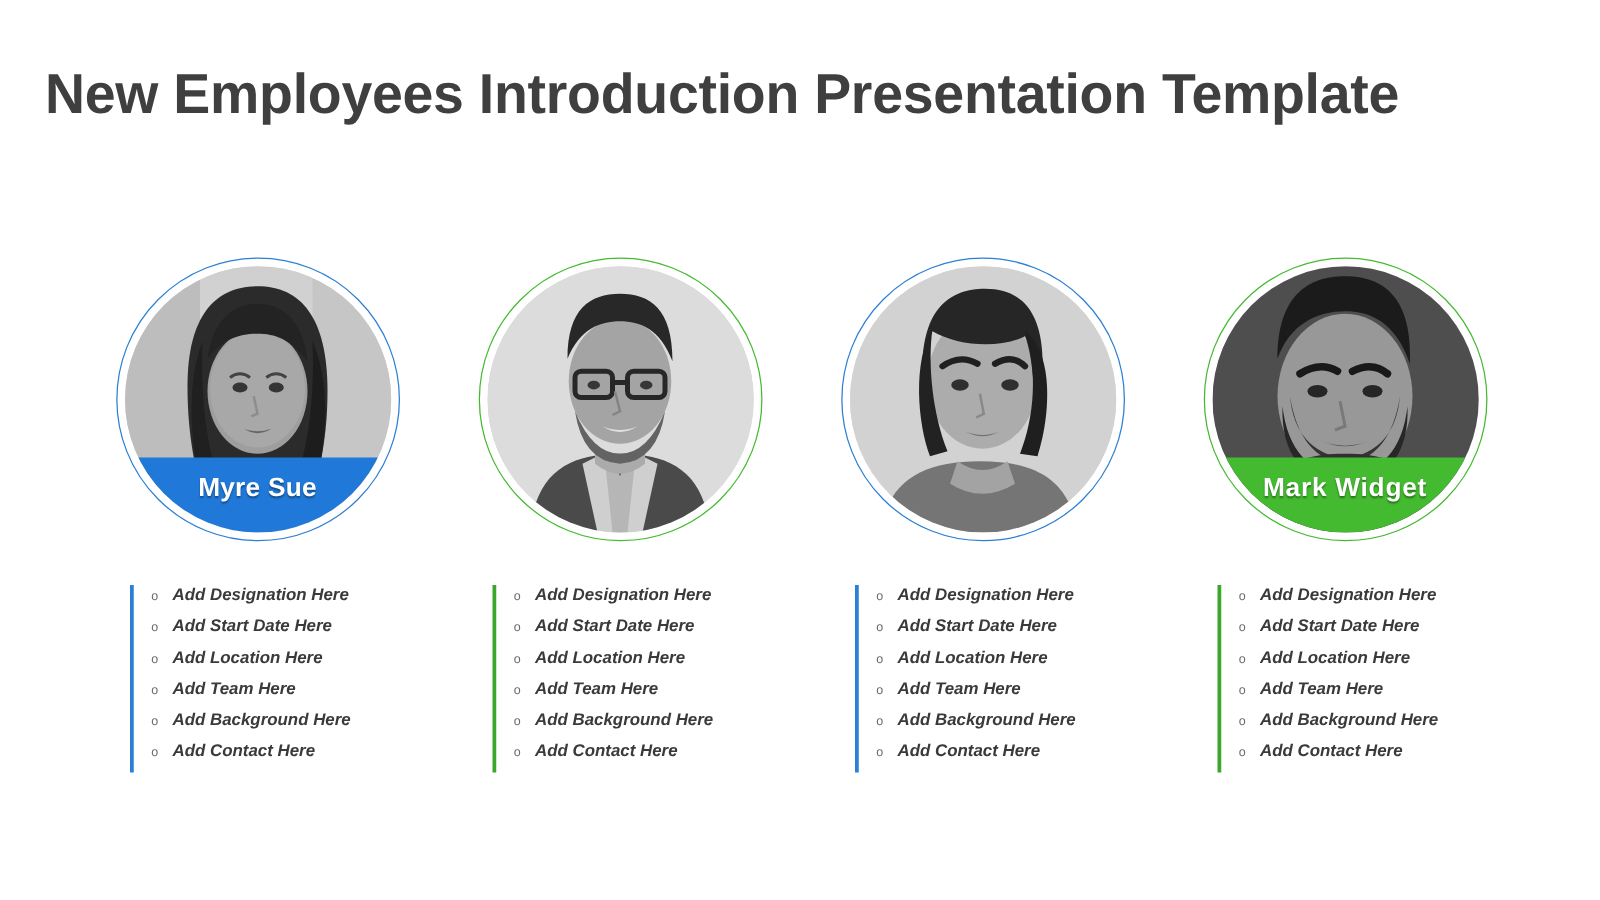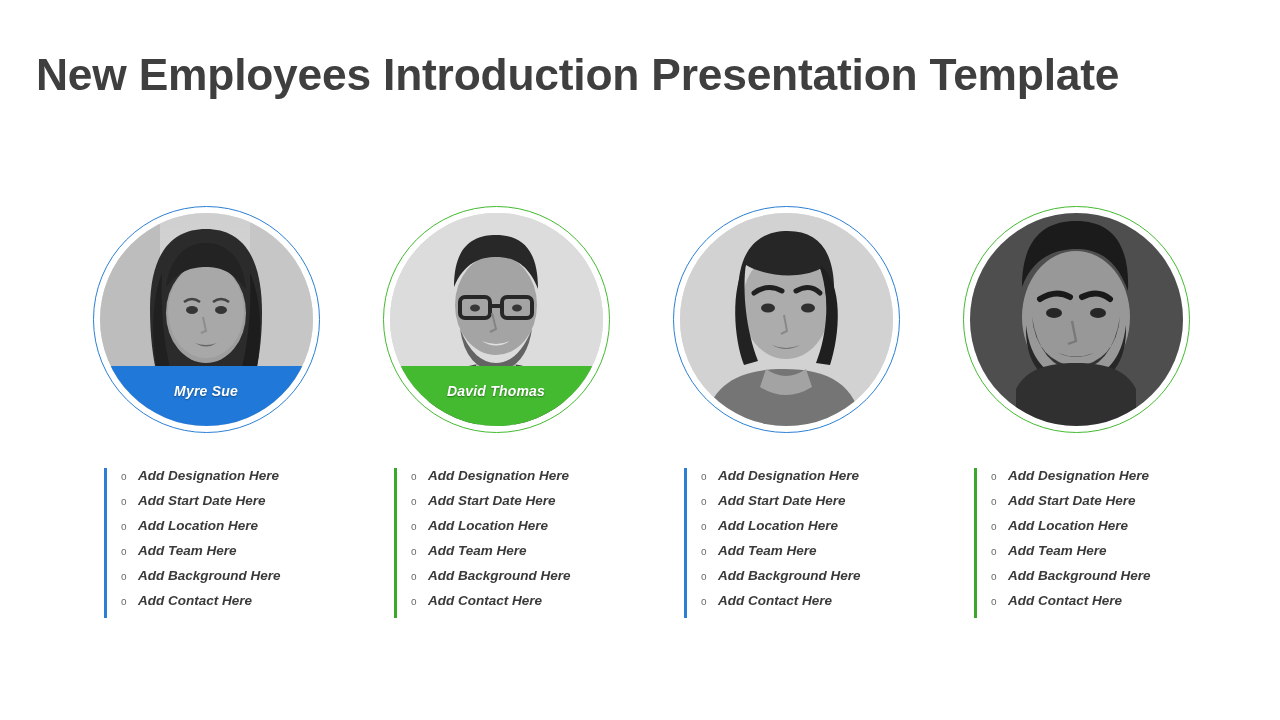--- a/index.html
+++ b/index.html
@@ -96,28 +96,27 @@
     width: 100%;
     height: 60px;
     background: #2079d8;
     display: flex;
     align-items: center;
     justify-content: center;
     z-index: 3;
   }
   .name-band.green { background: #43ba2f; }
   .name-band .name-text {
-    font-size: 14px;
+    font-size: 21px;
     font-weight: bold;
     color: #ffffff;
     text-shadow: 0 1px 1.5px rgba(0,0,0,0.38);
     white-space: nowrap;
     margin-top: -10px;
     letter-spacing: 0.2px;
-    font-style: italic;
   }
   .name-band .name-text.wide { letter-spacing: 0.6px; }
 
   
   .details {
     position: absolute;
     top: 262px;
     left: 18px;
     width: 230px;
     padding-left: 14px;
@@ -234,23 +233,20 @@
       <path d="M70 116 q14 34 36 34 q22 0 36 -34 q-6 40 -36 42 q-30 -2 -36 -42 Z" fill="#6b625c"></path>
       <rect x="70" y="84" width="30" height="21" rx="5" fill="none" stroke="#2a2622" stroke-width="4"></rect>
       <rect x="112" y="84" width="30" height="21" rx="5" fill="none" stroke="#2a2622" stroke-width="4"></rect>
       <path d="M100 93 h12" stroke="#2a2622" stroke-width="4"></path>
       <ellipse cx="85" cy="95" rx="5" ry="3.5" fill="#3c3632"></ellipse>
       <ellipse cx="127" cy="95" rx="5" ry="3.5" fill="#3c3632"></ellipse>
       <path d="M102 100 l4 16 l-6 3" stroke="#8b837e" stroke-width="2" fill="none"></path>
       <path d="M92 128 q14 9 28 0 q-14 6 -28 0 Z" fill="#e6e0dc"></path>
     </svg>
           </div>
-          <div class="name-band green">
-            <span class="name-text">David Thomas</span>
-          </div>
         </div>
         <div class="avatar-ring green"></div>
       </div>
       <div class="details green">
         <div class="detail-item">
           <span class="detail-bullet">o</span>
           <span class="detail-label">Add  Designation Here</span>
         </div>
         <div class="detail-item">
           <span class="detail-bullet">o</span>
@@ -349,20 +345,23 @@
     <path d="M62 104 q8 50 44 54 q36 -4 44 -54 q-4 44 -44 50 q-40 -6 -44 -50 Z" fill="#3a3330"></path>
     <path d="M70 86 q16 -10 30 -2" stroke="#1c1917" stroke-width="6" fill="none" stroke-linecap="round"></path>
     <path d="M112 84 q16 -8 28 2" stroke="#1c1917" stroke-width="6" fill="none" stroke-linecap="round"></path>
     <ellipse cx="84" cy="100" rx="8" ry="5" fill="#2a2522"></ellipse>
     <ellipse cx="128" cy="100" rx="8" ry="5" fill="#2a2522"></ellipse>
     <path d="M102 108 l4 20 l-8 3" stroke="#7e7873" stroke-width="2.4" fill="none"></path>
     <path d="M88 140 q18 8 36 0 q-18 7 -36 0 Z" fill="#554c48"></path>
     <path d="M46 176 C56 156 78 150 106 150 C134 150 156 156 166 176 L166 213 L46 213 Z" fill="#33302e"></path>
   </svg>
           </div>
+          <div class="name-band green">
+            <span class="name-text wide">Mark  Widget</span>
+          </div>
         </div>
         <div class="avatar-ring green"></div>
       </div>
       <div class="details green">
         <div class="detail-item">
           <span class="detail-bullet">o</span>
           <span class="detail-label">Add  Designation Here</span>
         </div>
         <div class="detail-item">
           <span class="detail-bullet">o</span>

